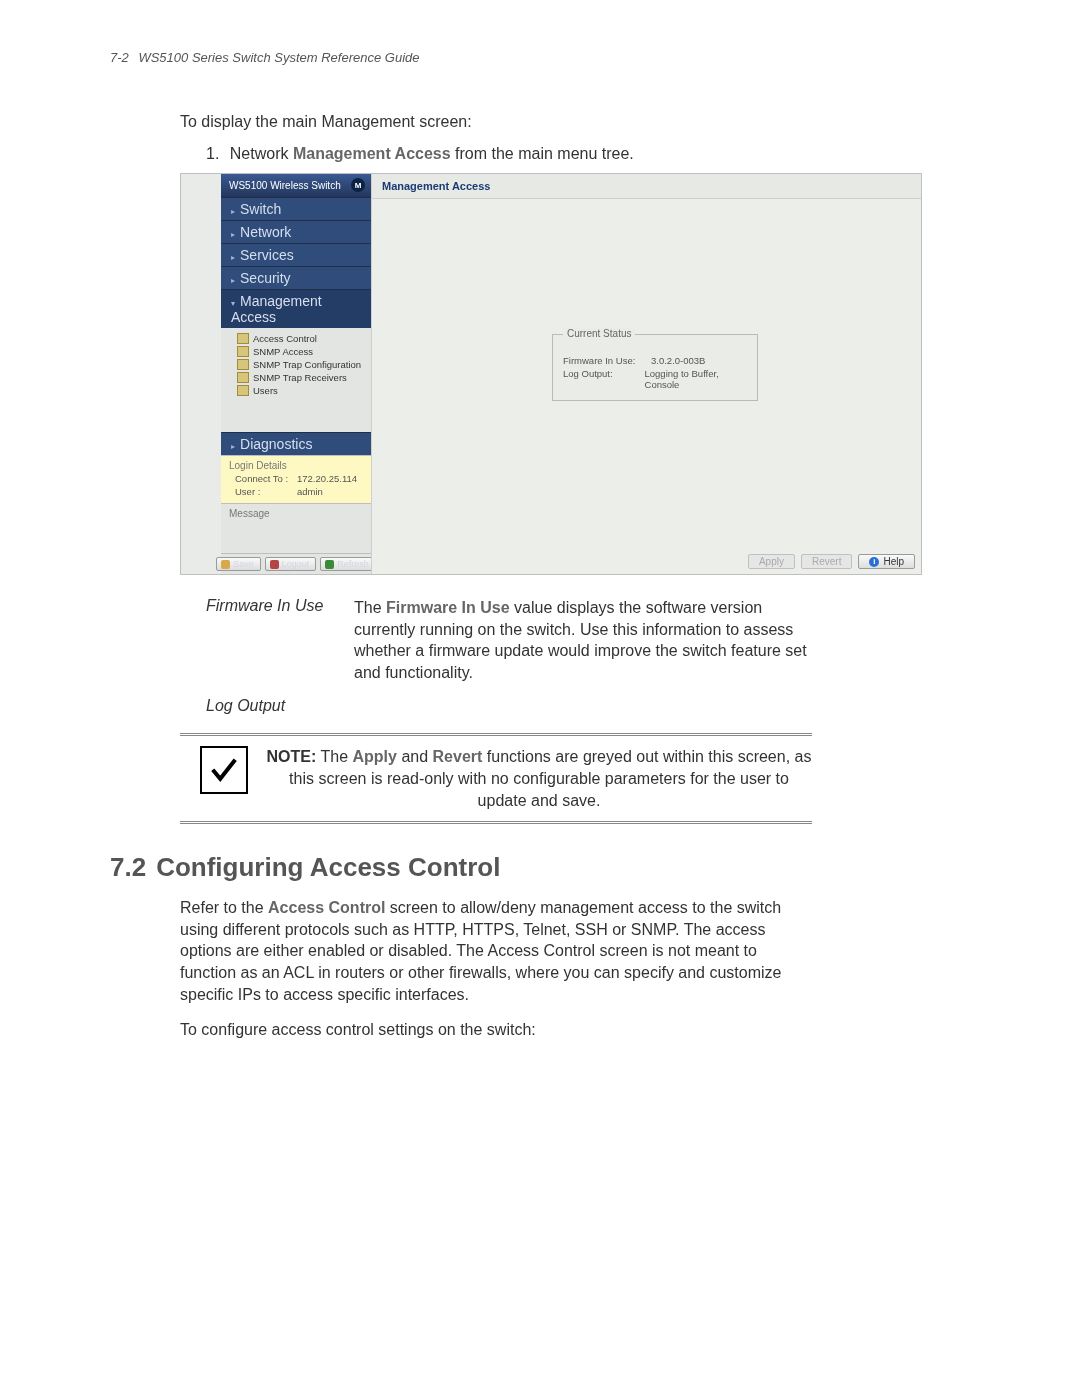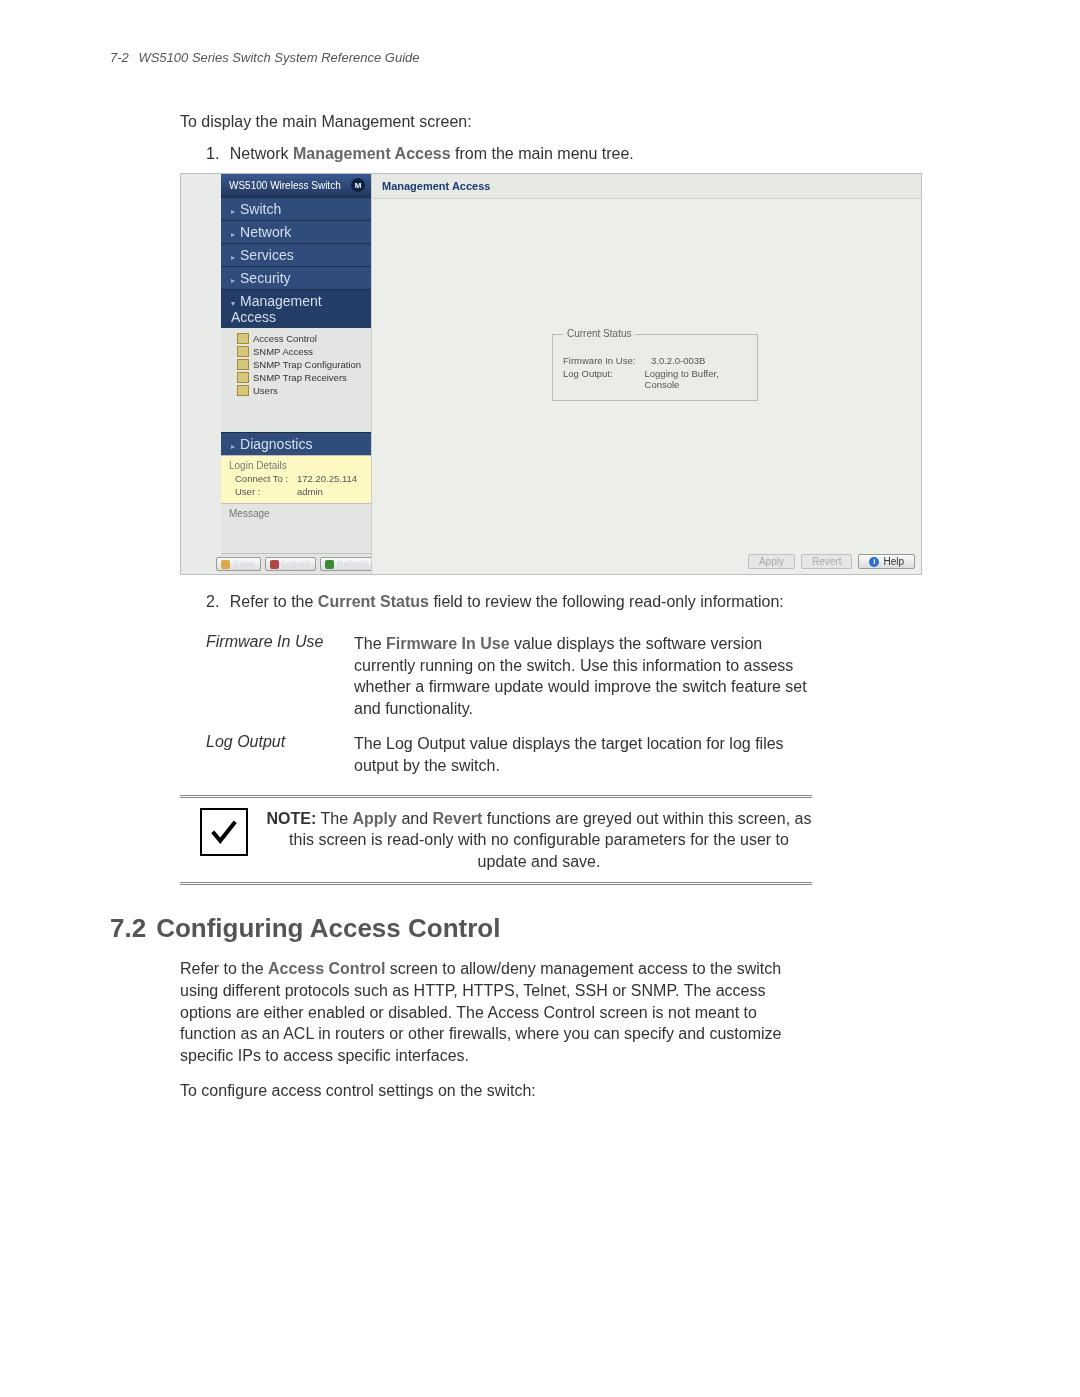--- a/index.html
+++ b/index.html
@@ -435,34 +435,27 @@
           <span class="ctl-btn disabled">Revert</span>
           <span class="ctl-btn">
               <span class="dot">i</span>
               <span>Help</span>
             </span>
         </div>
       </div>
     </div>
   </div>
 
-  <div class="body-indent">
-    <div class="step-line">
-      <span class="num">2.</span>
-      <span>Refer to the </span><span class="bold-gray">Current Status</span><span> field to review the following read-only information:</span>
-    </div>
-  </div>
 
   <div class="def-table">
     <div class="def-term">Firmware In Use</div>
     <div class="def-val">
       <span>The </span><span class="bold-gray">Firmware In Use</span><span> value displays the software version currently running on the switch. Use this information to assess whether a firmware update would improve the switch feature set and functionality.</span>
     </div>
     <div class="def-term">Log Output</div>
-    <div class="def-val">The Log Output value displays the target location for log files output by the switch.</div>
   </div>
 
   <div class="note-wrap">
     <div class="note-icon">
       <svg viewBox="0 0 24 24">
           <path d="M4 13 L9 19 L20 5" fill="none" stroke="#000" stroke-width="3.2" stroke-linecap="square"></path>
         </svg>
     </div>
     <div class="note-text">
       <span style="font-weight:bold">NOTE:</span><span> The </span><span class="bold-gray">Apply</span><span> and </span><span class="bold-gray">Revert</span><span> functions are greyed out within this screen, as this screen is read-only with no configurable parameters for the user to update and save.</span>

